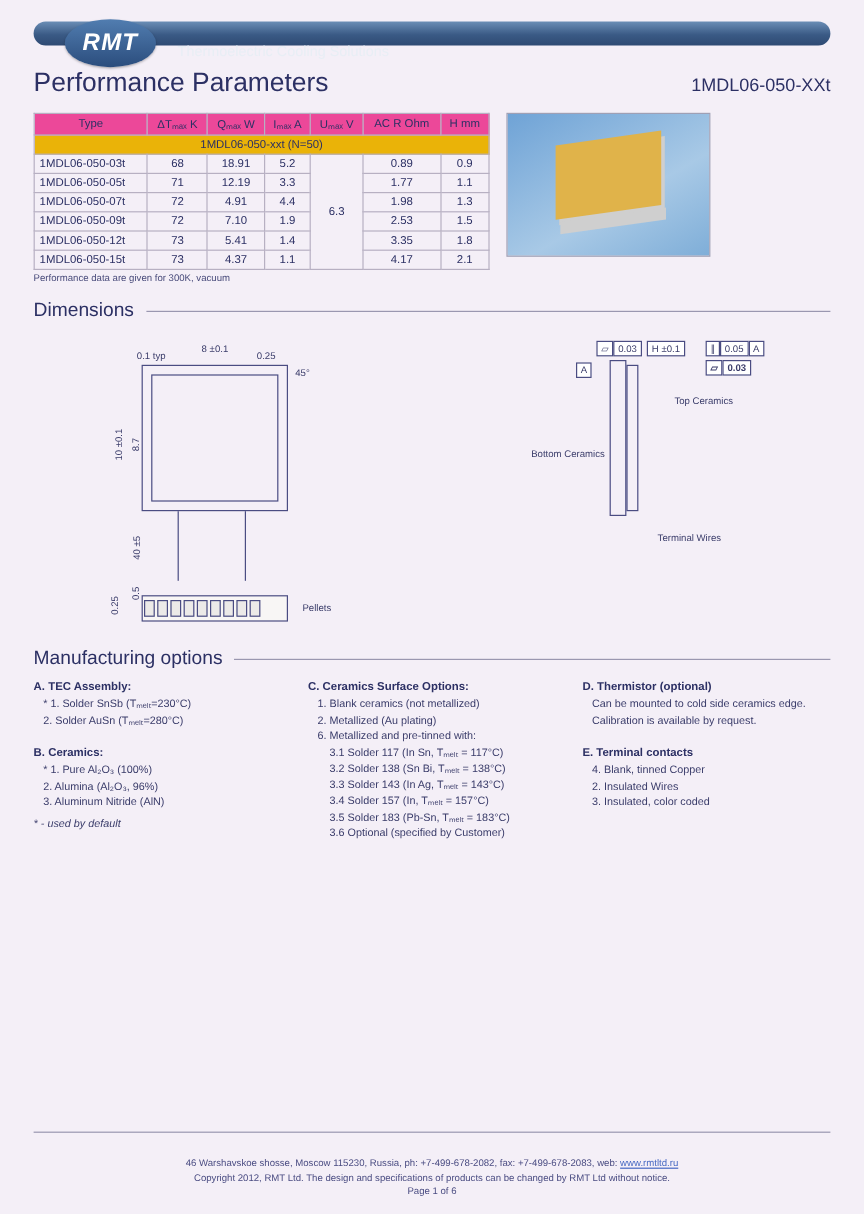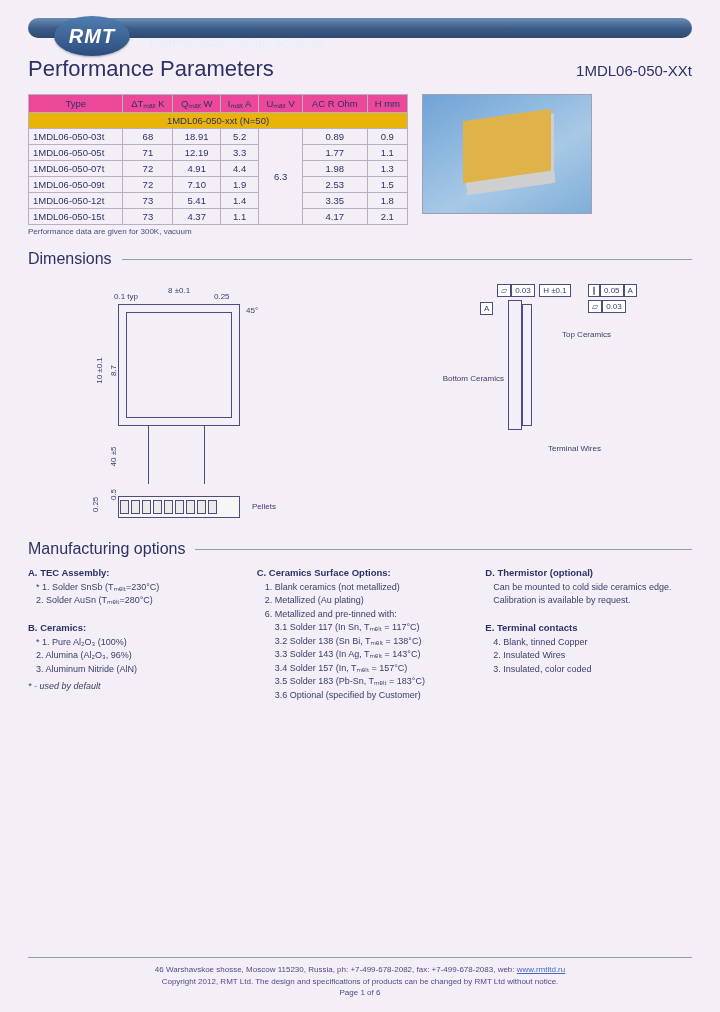--- a/index.html
+++ b/index.html
@@ -163,21 +163,21 @@
   .mfg .sub { margin-left: 18px; }
   .mfg-note { font-style: italic; margin-top: 4px; }
   .footer {
     position: absolute;
     bottom: 14px;
     left: 28px; right: 28px;
     text-align: center;
     font-size: 8px;
     color: #4a4c82;
     border-top: 1px solid #9a97b0;
-    padding-top: 6px;
+    padding-top: 20px;
     line-height: 1.4;
   }
   .footer a { color: #4668c2; text-decoration: underline; }
 </style>
 </head>
 <body>
 
 <div class="header-bar">
   <div class="logo-badge">RMT</div>
   <div class="header-tagline">Thermoelectric Cooling Solutions</div>
@@ -284,21 +284,21 @@
   <span class="lbl" style="left:376px; top:98px; text-align:right; width:100px;">Bottom Ceramics</span>
   <span class="lbl" style="left:520px; top:168px;">Terminal Wires</span>
 
   <div class="lbl" style="left:445px; top:10px;padding-left:24px;">
     <span class="tol-box">▱</span><span class="tol-box">0.03</span>
     &nbsp;<span class="tol-box">H ±0.1</span>
   </div>
   <div class="lbl" style="left:560px; top:10px;">
     <span class="tol-box">∥</span><span class="tol-box">0.05</span><span class="tol-box">A</span>
   </div>
-  <div class="lbl" style="left:560px; top:26px;">
+  <div class="lbl" style="left:560px; top:26px;font-weight:bold;">
     <span class="tol-box">▱</span><span class="tol-box">0.03</span>
   </div>
   <div class="lbl" style="left:452px; top:28px;">
     <span class="tol-box">A</span>
   </div>
 
   <div class="bottom-view">
     <span class="pellet"></span><span class="pellet"></span><span class="pellet"></span><span class="pellet"></span><span class="pellet"></span><span class="pellet"></span><span class="pellet"></span><span class="pellet"></span><span class="pellet"></span>
   </div>
   <span class="lbl" style="left:60px; top:224px; transform:rotate(-90deg);">0.25</span>

